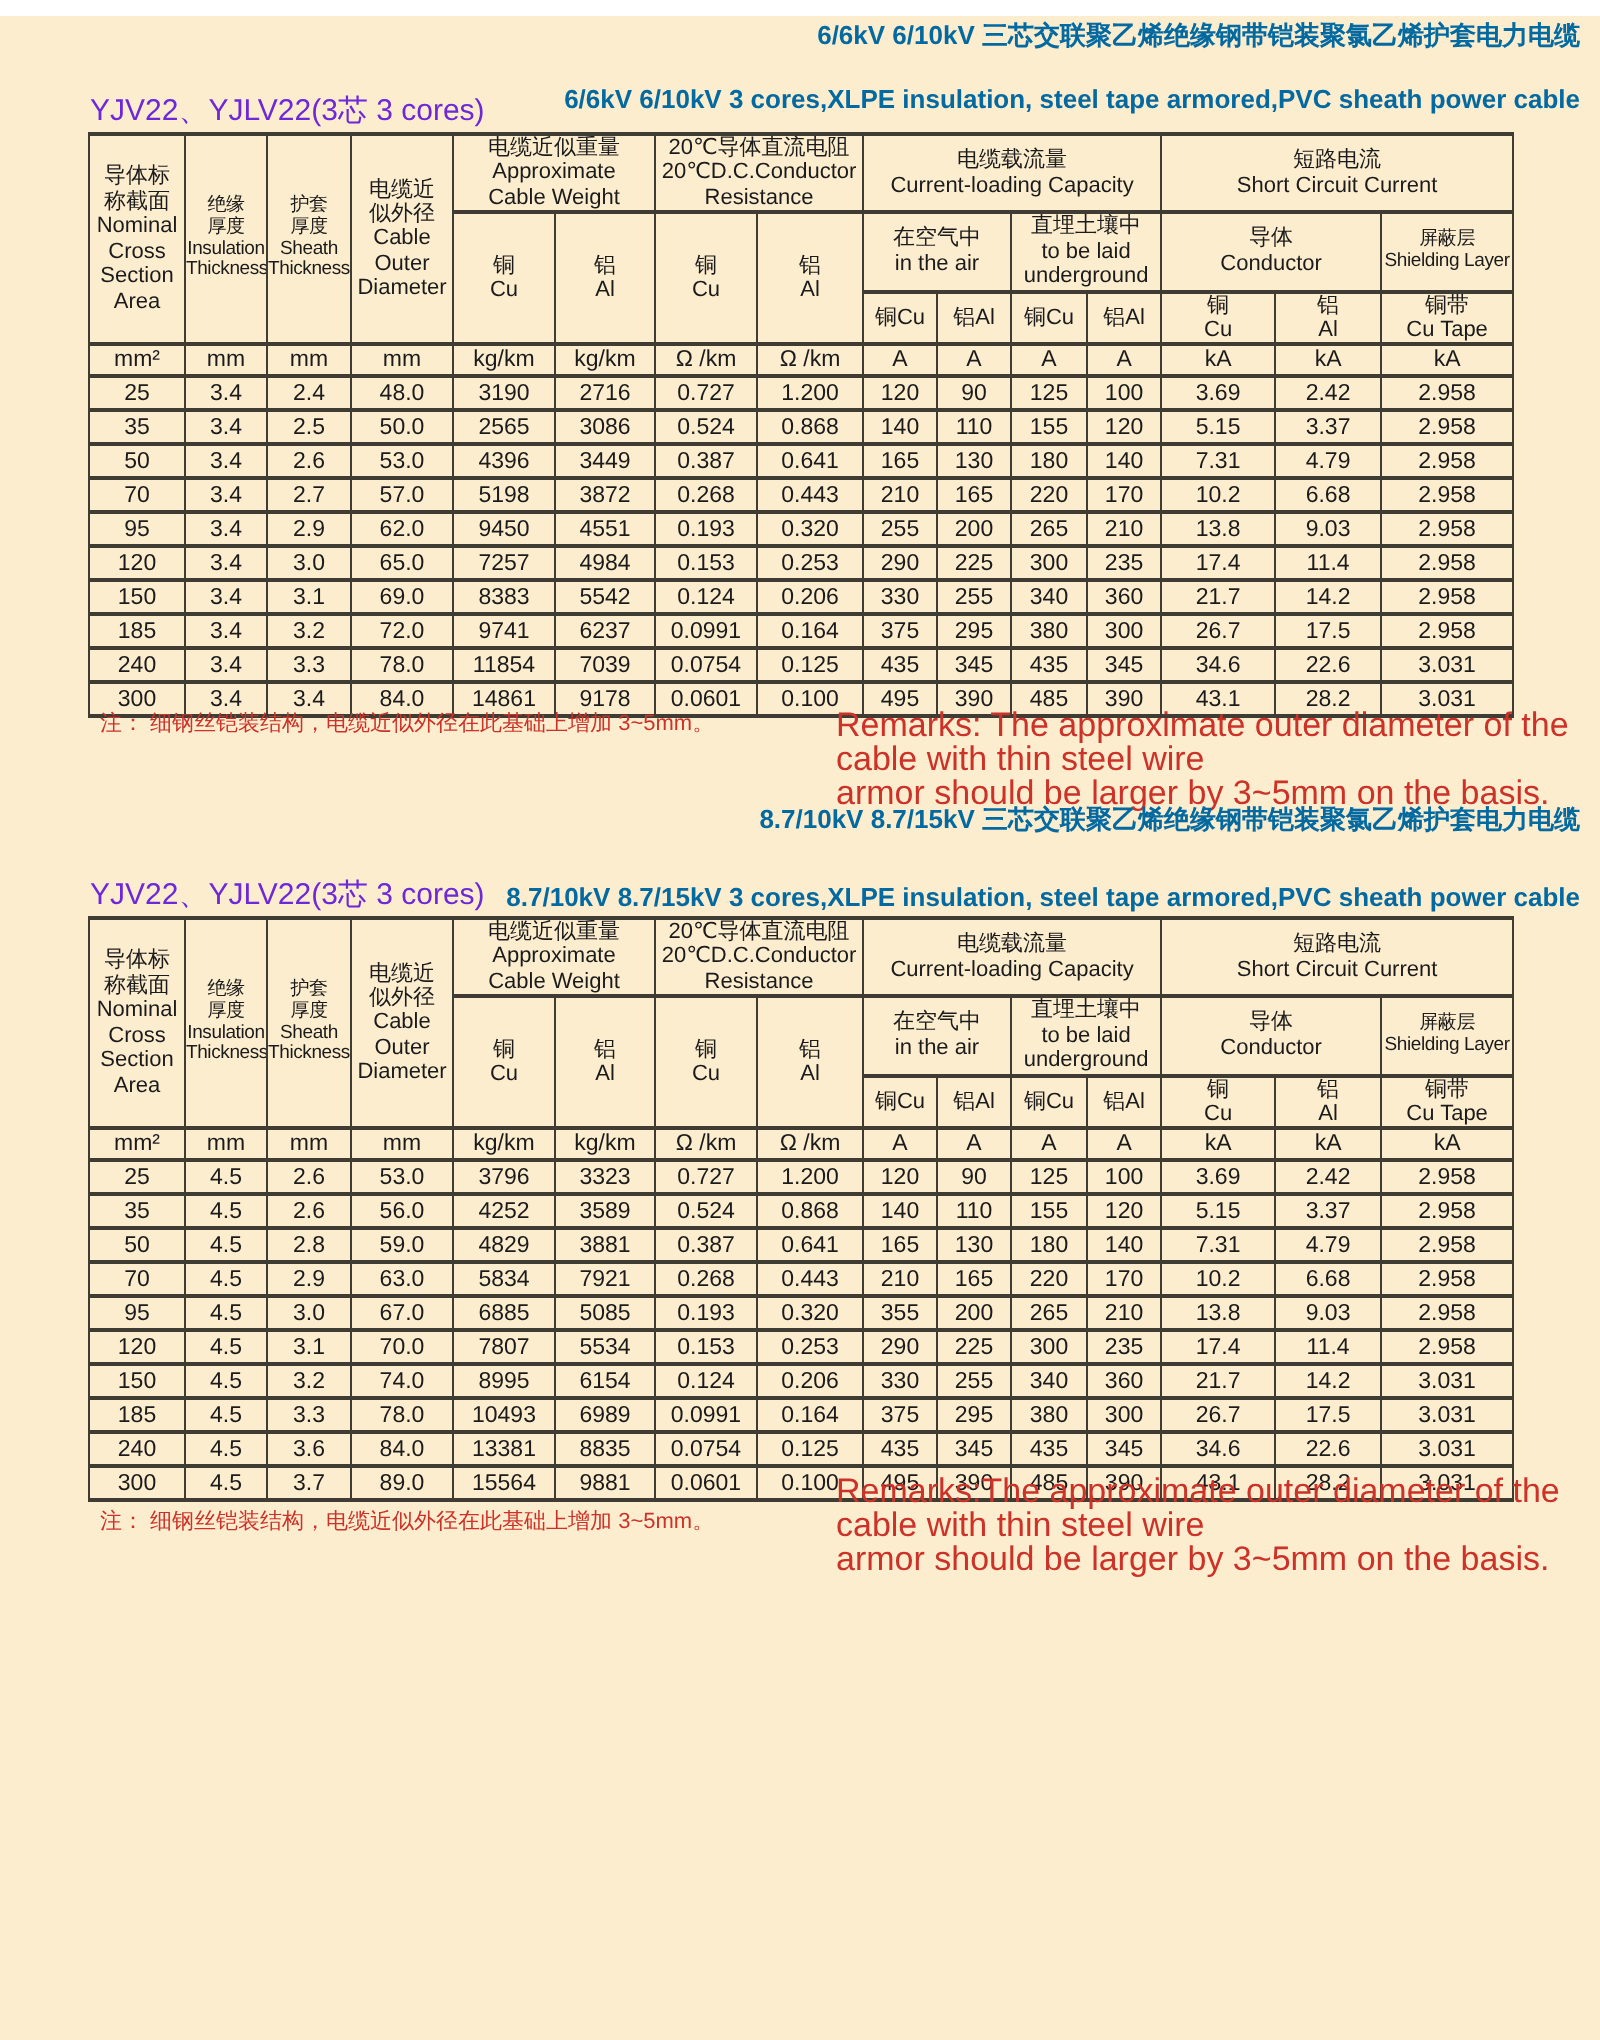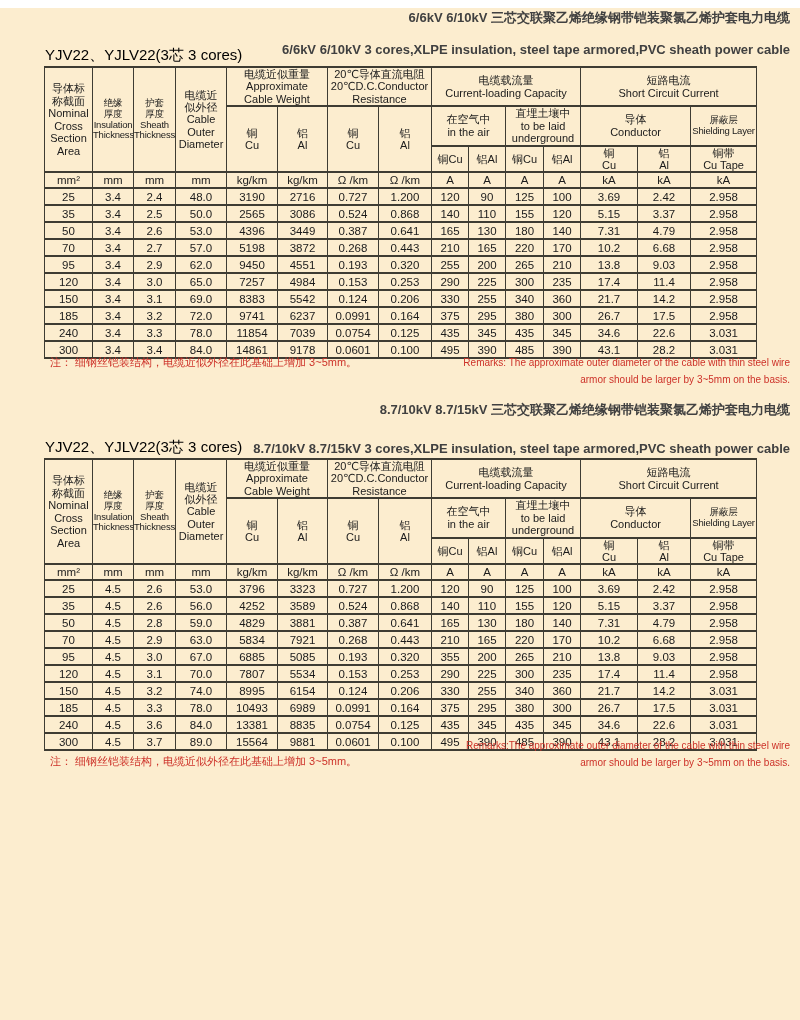--- a/index.html
+++ b/index.html
@@ -6,25 +6,25 @@
   body {
     width:800px; height:1020px;
     background:#fcedcf;
     font-family:"Liberation Sans","DejaVu Sans",sans-serif;
     position:relative;
     overflow:hidden;
   }
   .top-strip { position:absolute; top:0; left:0; width:800px; height:8px; background:#ffffff; }
   .title-zh, .title-en {
     position:absolute; left:0; width:790px;
-    text-align:right; font-weight:bold; font-size:13px; color:#404040;
+    text-align:right; font-weight:bold; font-size:13px; color:#0369a1;
     white-space:nowrap;
   }
   .model {
-    position:absolute; left:45px; font-size:15px; color:#000000; white-space:nowrap;text-align:center;
+    position:absolute; left:45px; font-size:15px; color:#6d28d9; white-space:nowrap;text-align:center;
   }
   table.spec {
     position:absolute; left:44px; width:712px;
     border-collapse:collapse; table-layout:fixed;
   }
   table.spec th, table.spec td {
     border:1px solid #3e3c33;
     border-top-width:2px; border-bottom-width:2px;
     padding:0; margin:0;
     text-align:center; vertical-align:middle;
@@ -40,21 +40,21 @@
   tbody.data td { height:15px; font-size:11.5px; }
   .c1{width:48px}.c2{width:41px}.c3{width:42px}.c4{width:51px}.c5{width:51px}
   .c6{width:50px}.c7{width:51px}.c8{width:53px}.c9{width:37px}.c10{width:37px}
   .c11{width:38px}.c12{width:37px}.c13{width:57px}.c14{width:53px}.c15{width:66px}
   .remark-zh {
     position:absolute; left:25px; width:390px;
     color:#cd3229; font-size:11px; line-height:17px;margin-left:25px;
   }
   .remark-en {
     position:absolute; left:418px; width:372px;
-    color:#cd3229; font-size:10px; line-height:17px;text-align:right;
+    color:#cd3229; font-size:17px; line-height:17px;
   }
 </style>
 </head>
 <body>
 
 <div class="top-strip"></div>
 
 <div class="title-zh" style="top:9px">6/6kV 6/10kV 三芯交联聚乙烯绝缘钢带铠装聚氯乙烯护套电力电缆</div>
 <div class="title-en" style="top:42px">6/6kV 6/10kV 3 cores,XLPE insulation, steel tape armored,PVC sheath power cable</div>
 <div class="model" style="top:46px">YJV22、YJLV22(3芯 3 cores)</div>

